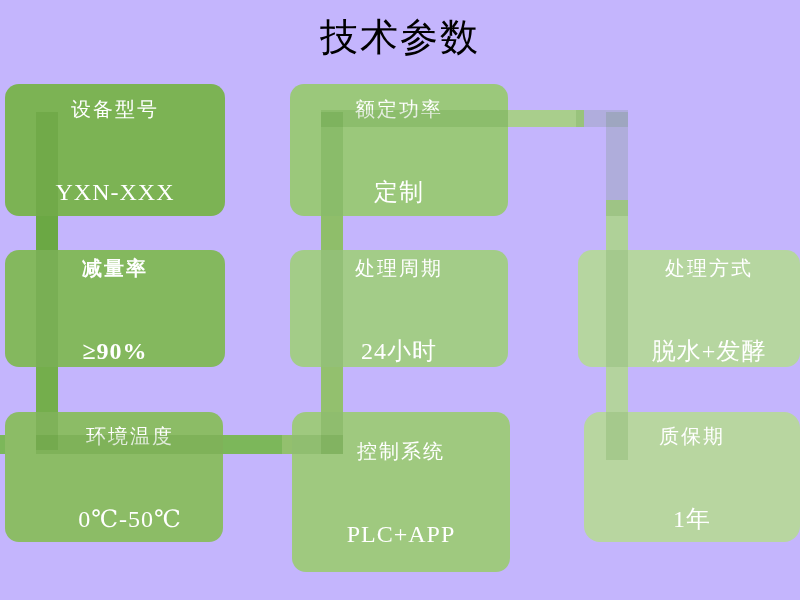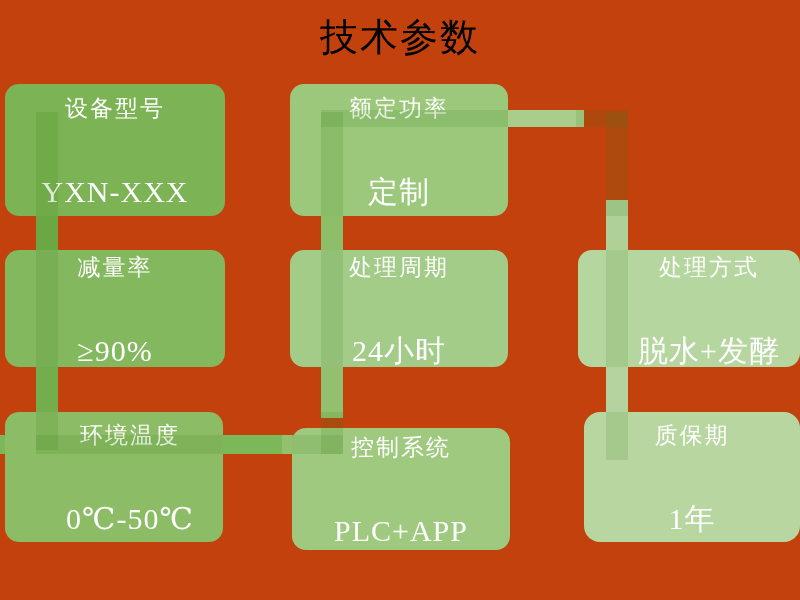--- a/index.html
+++ b/index.html
@@ -10,21 +10,21 @@
     width: 800px;
     height: 600px;
     background: #ffffff;
     font-family: "Liberation Serif", "DejaVu Serif", serif;
     overflow: hidden;
   }
   #stage {
     position: relative;
     width: 800px;
     height: 600px;
-    background: #c2410c;
+    background: #c4b5fd;
   }
 
   
   .title {
     position: absolute;
     left: 0;
     top: 10px;
     width: 800px;
     text-align: center;
     font-size: 38px;
@@ -46,29 +46,29 @@
     border-radius: 14px;
     z-index: 2;
     box-sizing: border-box;
     display: flex;
     flex-direction: column;
     align-items: center;
     justify-content: center;
   }
   .node .n-label {
     color: #ffffff;
-    font-size: 23px;
+    font-size: 20px;
     line-height: 38px;
     letter-spacing: 2px;
     white-space: nowrap;
     text-align: center;
   }
   .node .n-value {
     color: #ffffff;
-    font-size: 30px;
+    font-size: 24px;
     line-height: 36px;
     letter-spacing: 1px;
     white-space: nowrap;
     text-align: center;
     margin-top: 46px;
   }
   
   .strip-overlay {
     position: absolute;
     z-index: 3;
@@ -99,41 +99,41 @@
     <div class="n-label">设备型号</div>
     <div class="n-value">YXN-XXX</div>
   </div>
 
   <div class="node" style="left:290px; top:84px; width:218px; height:132px; background:#9BC87B;">
     <div class="n-label">额定功率</div>
     <div class="n-value">定制</div>
   </div>
 
 
-  <div class="node" style="left:5px; top:250px; width:220px; height:117px; background:#84B85E;">
+  <div class="node" style="left:5px; top:250px; width:220px; height:117px; background:#84B85E;font-weight:bold;">
     <div class="n-label">减量率</div>
     <div class="n-value">≥90%</div>
   </div>
 
   <div class="node" style="left:290px; top:250px; width:218px; height:117px; background:#A3CC88;">
     <div class="n-label">处理周期</div>
     <div class="n-value">24小时</div>
   </div>
 
   <div class="node" style="left:578px; top:250px; width:222px; height:117px; background:#B6D6A0;padding-left:40px;">
     <div class="n-label">处理方式</div>
     <div class="n-value">脱水+发酵</div>
   </div>
 
   <div class="node" style="left:5px; top:412px; width:218px; height:130px; background:#8CBC66;padding-left:32px;">
     <div class="n-label">环境温度</div>
     <div class="n-value">0℃-50℃</div>
   </div>
 
-  <div class="node" style="left:292px; top:428px; width:218px; height:122px; background:#9FC97F;">
+  <div class="node" style="left:292px; top:412px; width:218px; height:160px; background:#9FC97F;">
     <div class="n-label">控制系统</div>
     <div class="n-value">PLC+APP</div>
   </div>
 
   <div class="node" style="left:584px; top:412px; width:216px; height:130px; background:#B8D6A0;border-radius:16px;">
     <div class="n-label">质保期</div>
     <div class="n-value">1年</div>
   </div>
 
   <div class="strip-overlay" style="left:36px; top:112px; width:22px; height:104px; background:rgba(60,130,25,0.17);"></div>

